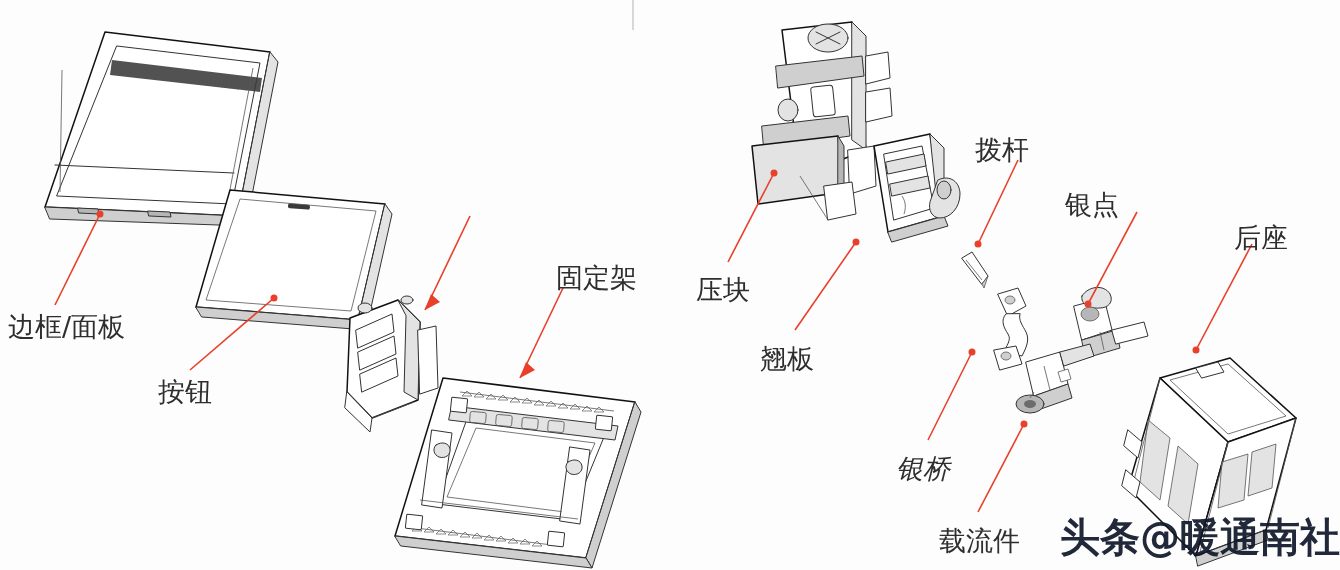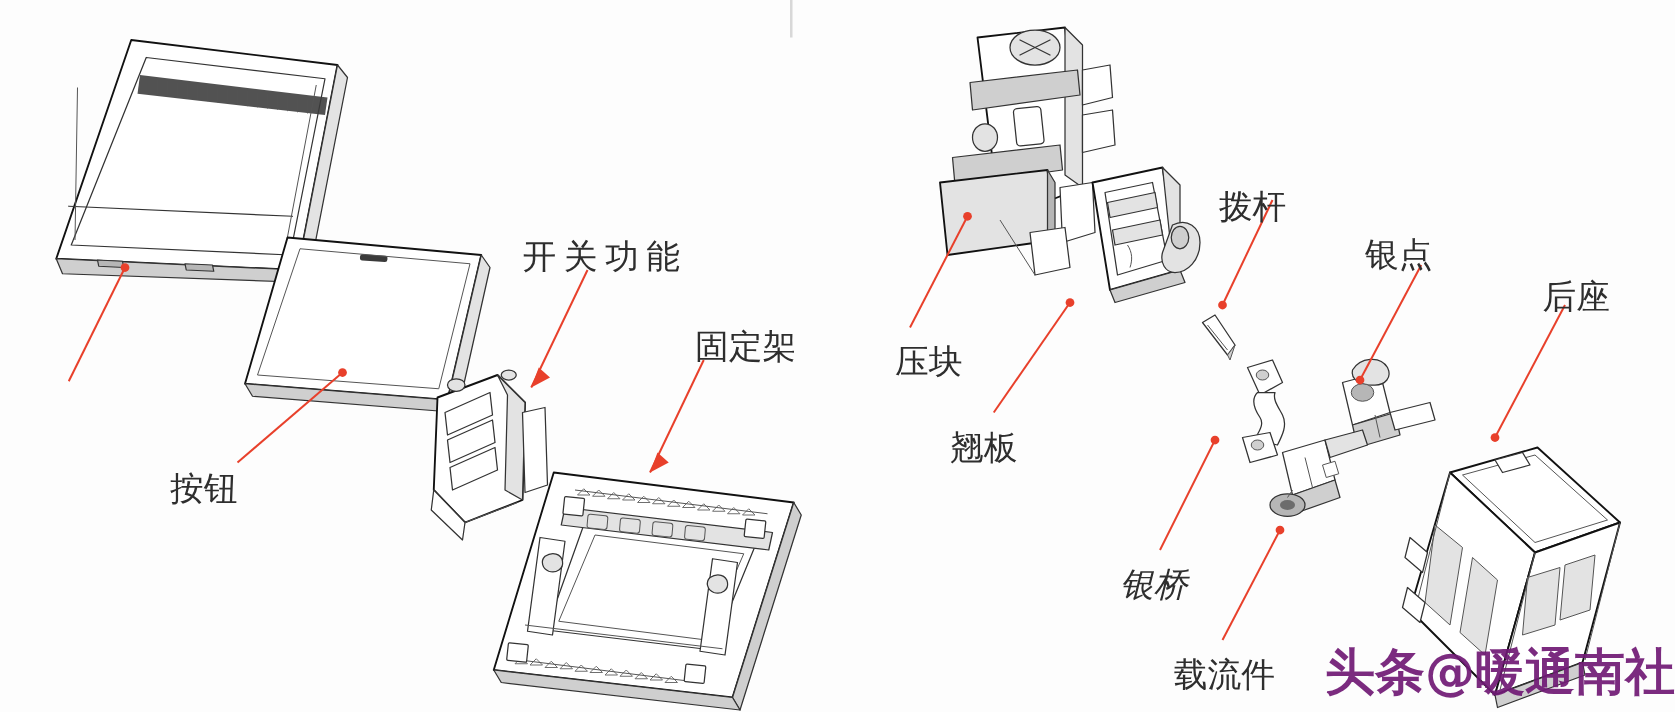--- a/index.html
+++ b/index.html
@@ -28,21 +28,21 @@
   }
   .label.spaced { letter-spacing: 6px; }
   .divider {
     position: absolute;
     background: #d8d8d8;
   }
   .watermark {
     position: absolute;
     font-size: 40px;
     font-weight: 700;
-    color: #701a75;
+    color: #0f172a;
     white-space: nowrap;
     font-family: "DejaVu Sans", "Liberation Sans", sans-serif;
     opacity: 0.92;
   }
   svg.art {
     position: absolute;
     left: 0;
     top: 0;
     width: 1340px;
     height: 570px;
@@ -351,34 +351,34 @@
       <line class="leader" x1="972" y1="352" x2="928" y2="440"></line>
       <circle class="leaderdot" cx="972" cy="352" r="3.5"></circle>
 
       <line class="leader" x1="1024" y1="424" x2="978" y2="512"></line>
       <circle class="leaderdot" cx="1024" cy="424" r="3.5"></circle>
     </g>
   </svg>
 
   <div class="divider" style="left:632px; top:0; width:2px; height:30px;"></div>
 
-
-  <div class="label" style="left:136px; top:378px;">按钮</div>
-
-  <div class="label spaced" style="left:418px; top:192px;">开关功能</div>
+  <div class="label" style="left:8px; top:313px;">边框/面板</div>
+
+  <div class="label" style="left:158px; top:378px;">按钮</div>
+
 
   <div class="label" style="left:536px; top:264px;margin-left:20px;">固定架</div>
 
-  <div class="label" style="left:696px; top:276px;margin-left:20px;">压块</div>
+  <div class="label" style="left:696px; top:276px;">压块</div>
 
   <div class="label" style="left:760px; top:345px;">翘板</div>
 
-  <div class="label" style="left:975px; top:152px;">拨杆</div>
-
-  <div class="label" style="left:1092px; top:191px;">银点</div>
+  <div class="label" style="left:975px; top:136px;">拨杆</div>
+
+  <div class="label" style="left:1065px; top:191px;">银点</div>
 
   <div class="label" style="left:1234px; top:224px;">后座</div>
 
   <div class="label" style="left:896px; top:455px;font-style:italic;">银桥</div>
 
   <div class="label" style="left:939px; top:527px;">载流件</div>
 
   <div class="watermark" style="left:1060px; top:510px;">头条@暖通南社</div>
 
 </div>

